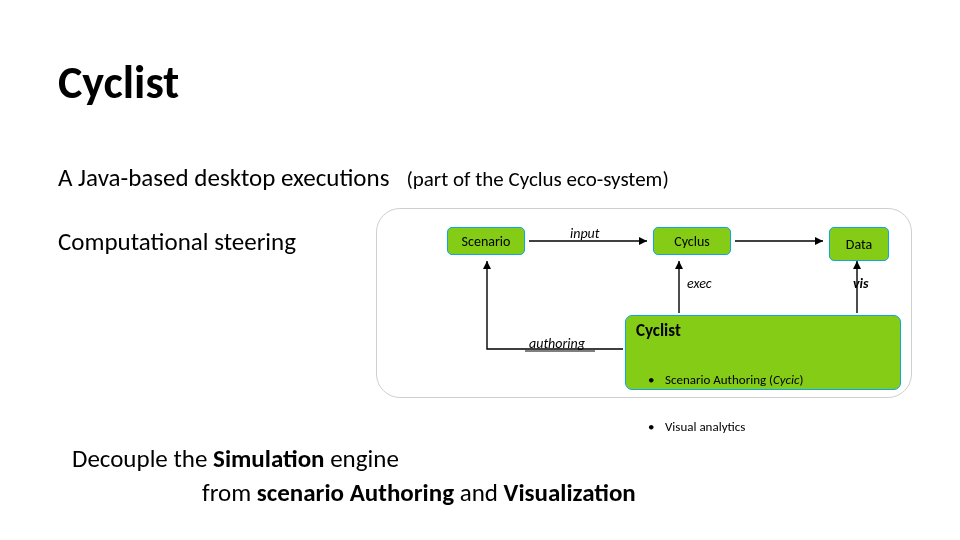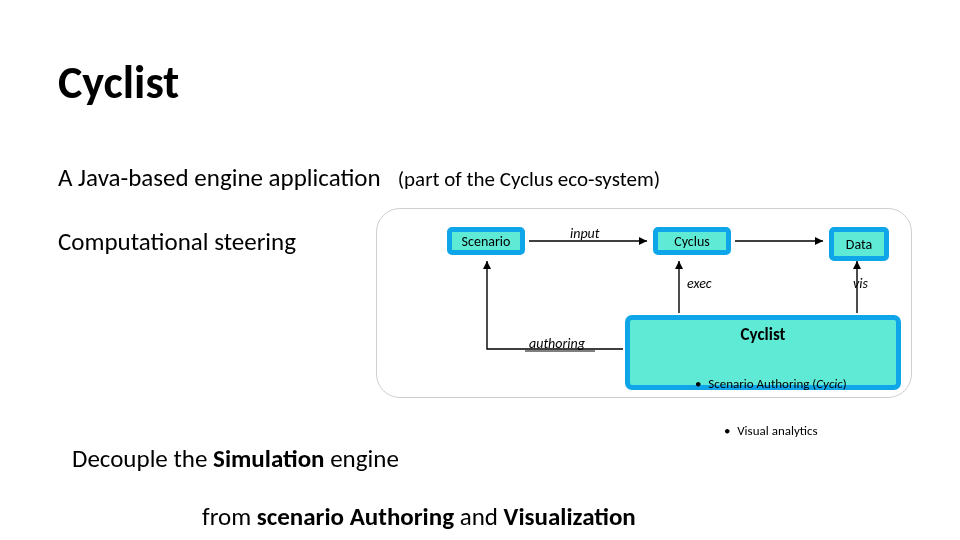--- a/index.html
+++ b/index.html
@@ -13,59 +13,58 @@
   .panel {
     position: absolute;
     left: 376px; top: 208px;
     width: 536px; height: 190px;
     border: 1px solid #cfcfcf;
     border-radius: 24px;
   }
 
   .box {
     position: absolute;
-    border: 5px solid #0ea5e9;
+    border: 1px solid #0ea5e9;
     border-radius: 5px;
-    background: #5eead4;
+    background: #84cc16;
     font-size: 14px;
     display: flex; align-items: center; justify-content: center;
     font-weight: 400;
-    text-align: center;
   }
   .box-scenario { left: 70px;  top: 18px; width: 78px; height: 28px; }
   .box-cyclus   { left: 276px; top: 18px; width: 78px; height: 28px; }
   .box-data     { left: 452px; top: 18px; width: 60px; height: 34px; }
   .box-cyclist  { left: 248px; top: 106px; width: 276px; height: 75px; border-radius: 7px; display:block; padding: 4px 10px 6px 10px; }
   .box-cyclist .hdr { font-size: 17px; font-weight: 700; margin-bottom: 2px; }
   .box-cyclist ul { list-style: none; padding-left: 12px; }
   .box-cyclist li { font-size: 13px; line-height: 1.25; margin-top: 31px; }
   .box-cyclist li::before { content: "•"; display:inline-block; width: 14px; }
   .box-cyclist .emph { font-style: italic; }
 
   .lbl { position: absolute; font-size: 14px; font-style: italic; }
   .lbl-input     { left: 193px; top: 16px; }
   .lbl-exec      { left: 310px; top: 66px; }
-  .lbl-vis       { left: 476px; top: 66px; }
+  .lbl-vis       { left: 476px; top: 66px; font-weight: bold; }
   .lbl-authoring { left: 152px; top: 126px; }
 
   .decouple { position: absolute; left: 72px; top: 442px; font-size: 25px; line-height: 1.35; }
-  .decouple .line2 { padding-left: 130px; display: block; margin-top: 24px; }
+  .decouple .line2 { padding-left: 130px; display: block; }
   .decouple b { font-weight: 700; }
 
   svg.arrows { position: absolute; left:0; top:0; width:536px; height:190px; pointer-events:none; }
 </style>
 </head>
 <body>
 
 <div class="slide">
 
   <div class="title">Cyclist</div>
 
   <div class="sub1">
-    <span>A Java-based engine application</span>
+    <span>A Java-based desktop executions</span>
     &nbsp;
     <span class="sub1-paren">(part of the Cyclus eco-system)</span>
   </div>
 
   <div class="sub2">Computational steering</div>
 
   <div class="panel">
 
     <div class="box box-scenario">Scenario</div>
     <div class="box box-cyclus">Cyclus</div>

